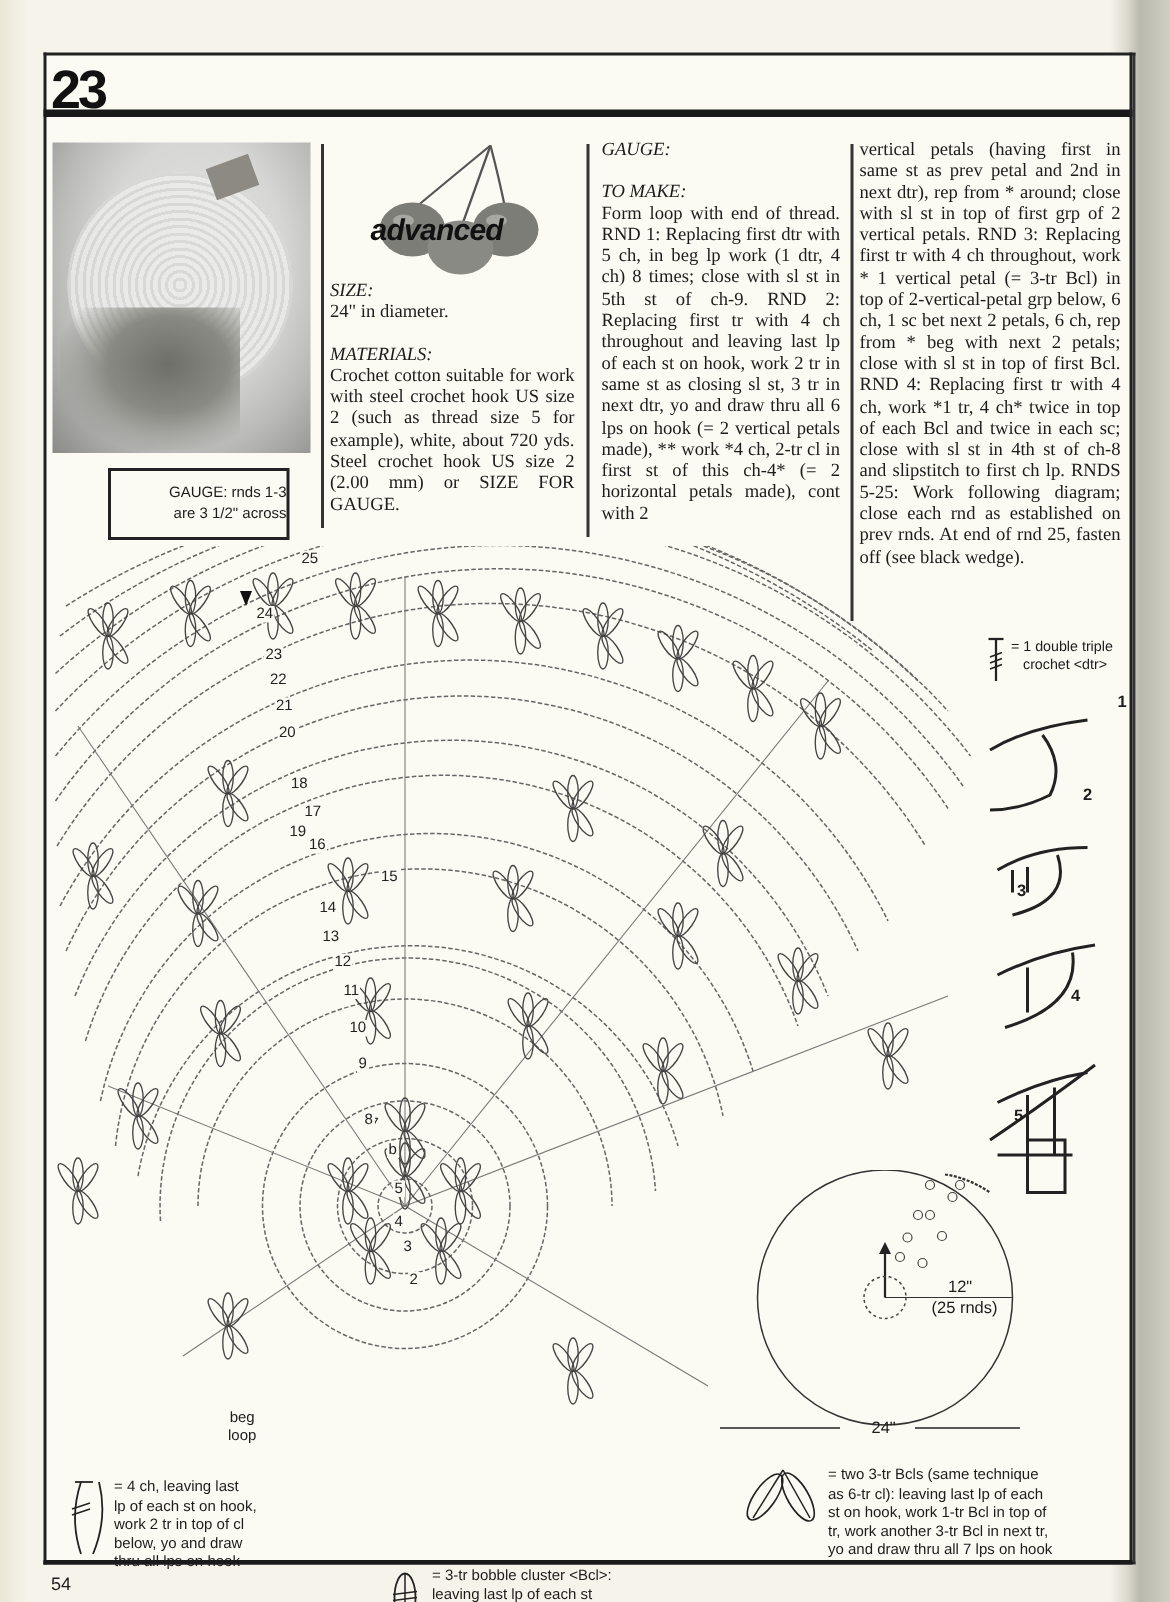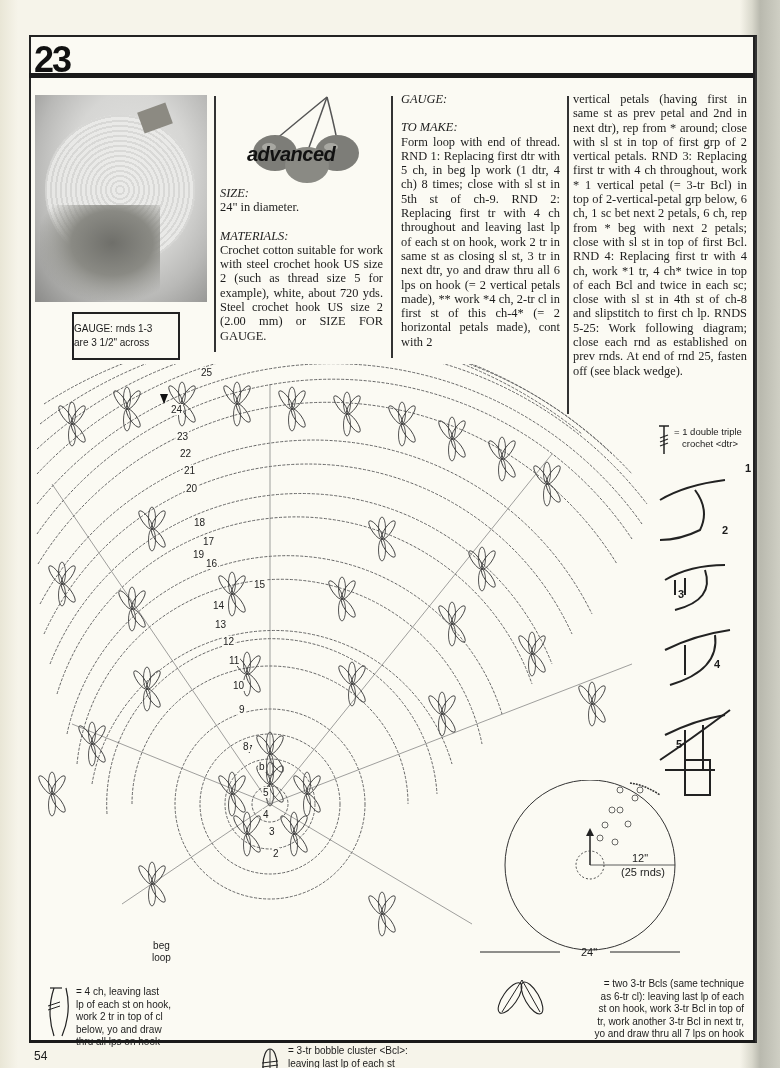--- a/index.html
+++ b/index.html
@@ -46,22 +46,22 @@
     position: absolute; left: 5px; top: 110px; width: 120px; height: 95px;
     background: radial-gradient(ellipse at 60% 40%, #6f6f6a 0%, #8a8a84 40%, rgba(140,140,134,0) 75%);
   }
   .photo .box {
     position: absolute; left: 105px; top: 12px; width: 30px; height: 22px;
     background: #8c8a82; transform: rotate(-20deg);
   }
   .gauge-box {
     position: absolute; left: 72px; top: 312px; width: 104px; height: 44px;
     border: 2px solid #222; background: #fbfaf3;
-    font-family: "Liberation Sans", sans-serif; font-size: 10px; text-align: left;
-    display: flex; flex-direction: column; justify-content: center; line-height: 14px;
+    font-family: "Liberation Sans", sans-serif; font-size: 10px; text-align: right;
+    display: flex; flex-direction: column; justify-content: center; line-height: 14px; padding-left: 13px;
   }
   .vline { position: absolute; background: #333; width: 2px; }
   .logo {
     position: absolute; left: 245px; top: 95px; width: 120px; height: 90px;
   }
   .col {
     position: absolute; font-size: 12.4px; line-height: 14.3px; text-align: justify;
   }
   .col .head { font-style: italic; }
   .col p { margin: 0; }
@@ -376,23 +376,23 @@
   </div>
 </div>
 
 <div class="legend" style="left:494px; top:978px; width:250px;">
   <svg width="56" height="40" style="position:absolute; left:0; top:0;">
     <ellipse cx="16" cy="20" rx="7" ry="18" transform="rotate(35 16 20)" fill="none" stroke="#222" stroke-width="1.1"></ellipse>
     <ellipse cx="38" cy="20" rx="7" ry="18" transform="rotate(-30 38 20)" fill="none" stroke="#222" stroke-width="1.1"></ellipse>
     <line x1="28" y1="2" x2="8" y2="34" stroke="#222"></line>
     <line x1="28" y1="2" x2="46" y2="34" stroke="#222"></line>
   </svg>
-  <div style="padding-left:58px;text-align:right;">
+  <div style="padding-left:58px;">
     <div>= two 3-tr Bcls (same technique</div>
     <div>as 6-tr cl): leaving last lp of each</div>
-    <div>st on hook, work 3-tr Bcl in top of</div>
+    <div>st on hook, work 1-tr Bcl in top of</div>
     <div>tr, work another 3-tr Bcl in next tr,</div>
     <div>yo and draw thru all 7 lps on hook</div>
   </div>
 </div>
 
 <div class="bottom-rule"></div>
 <div class="page-num">54</div>
 
 </body></html>

